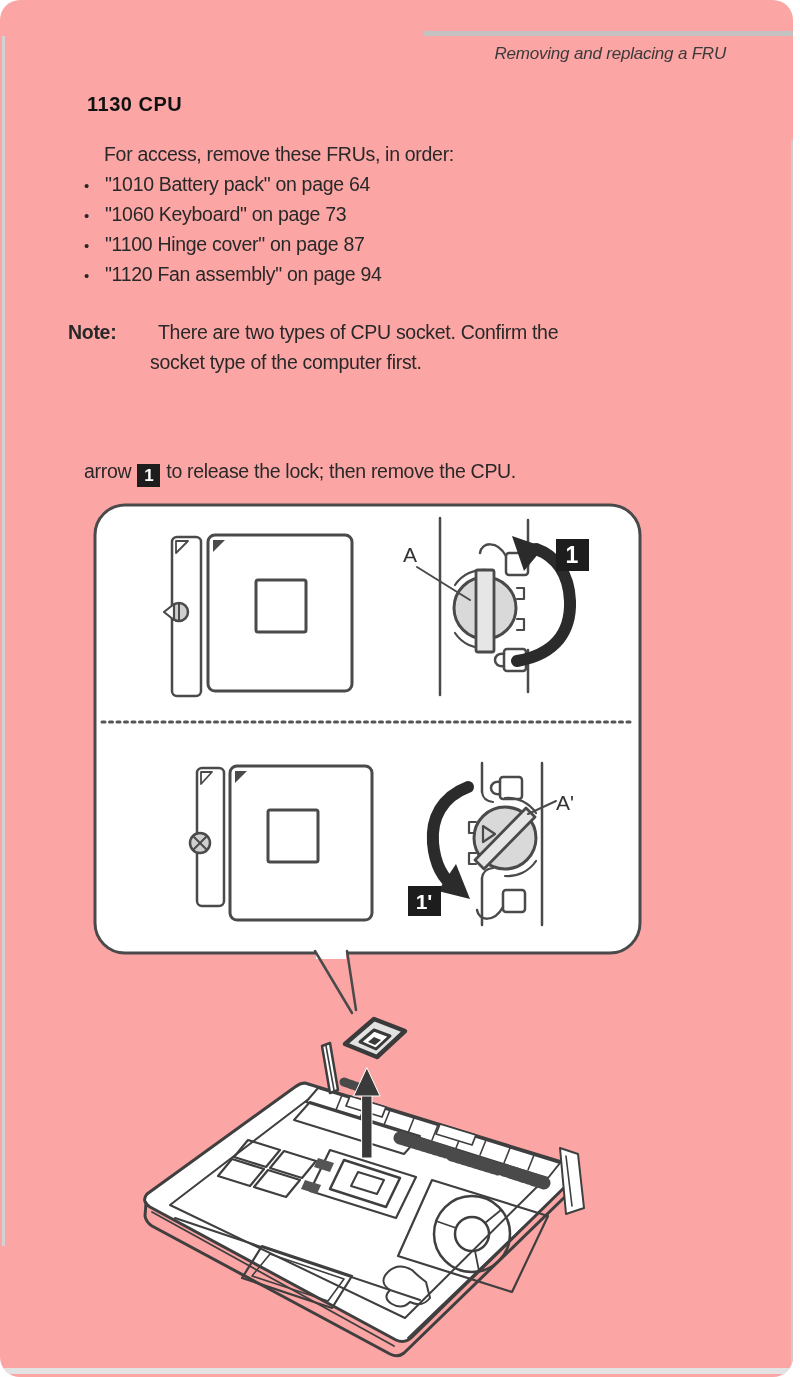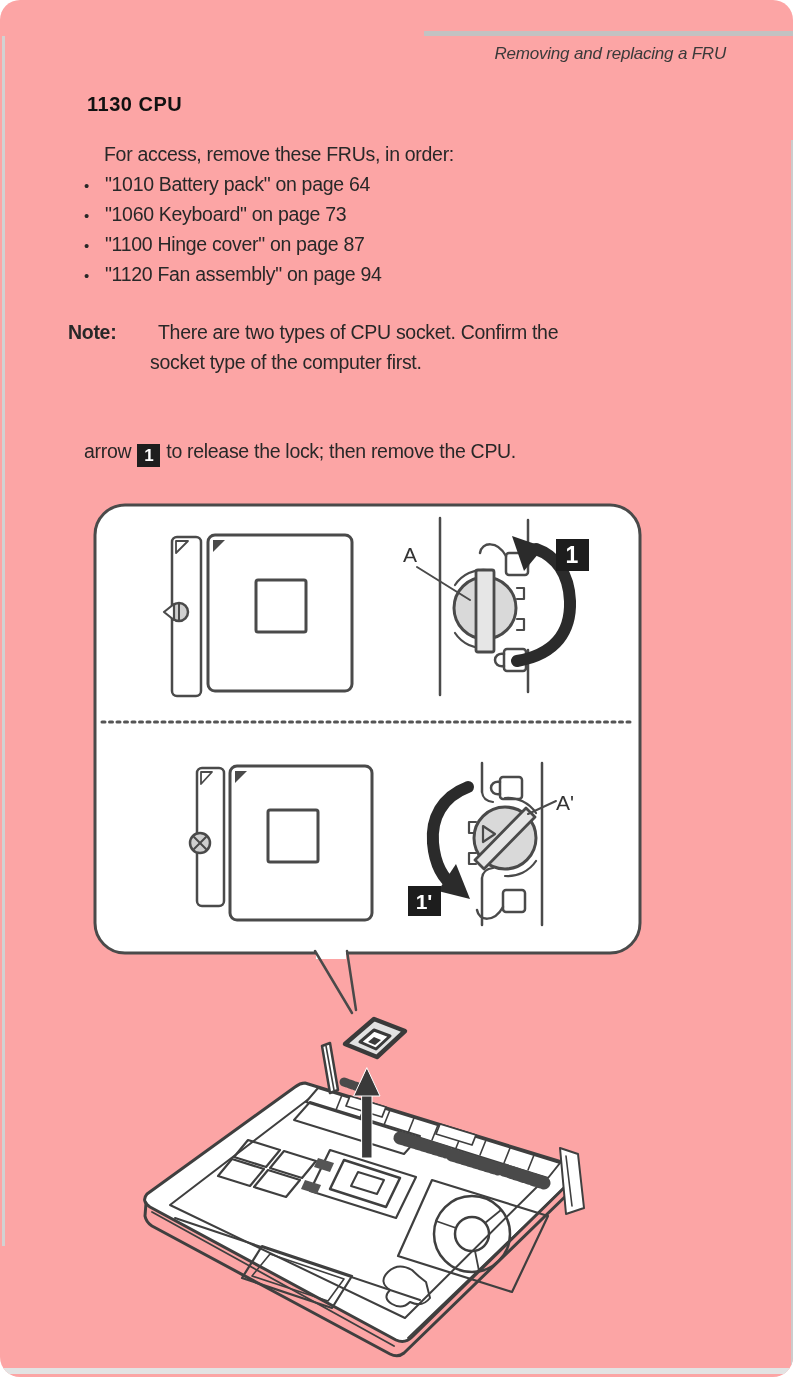--- a/index.html
+++ b/index.html
@@ -37,21 +37,21 @@
     <div class="body" style="position:absolute;left:0;top:0;"><span class="bullet-dot">•</span><span style="margin-left:16px;">"1010 Battery pack" on page 64</span></div>
     <div class="body" style="position:absolute;left:0;top:30px;"><span class="bullet-dot">•</span><span style="margin-left:16px;">"1060 Keyboard" on page 73</span></div>
     <div class="body" style="position:absolute;left:0;top:60px;"><span class="bullet-dot">•</span><span style="margin-left:16px;">"1100 Hinge cover" on page 87</span></div>
     <div class="body" style="position:absolute;left:0;top:90px;"><span class="bullet-dot">•</span><span style="margin-left:16px;">"1120 Fan assembly" on page 94</span></div>
   </div>
 
   <div class="abs body bold" style="left:68px;top:321px;">Note:</div>
   <div class="abs body" style="left:150px;top:321px;margin-left:8px;">There are two types of CPU socket. Confirm the</div>
   <div class="abs body" style="left:150px;top:351px;">socket type of the computer first.</div>
 
-  <div class="abs body" style="left:84px;top:440px;">
+  <div class="abs body" style="left:84px;top:460px;">
     <span>arrow</span><span class="badge-inline">1</span><span>to release the lock; then remove the CPU.</span>
   </div>
 
   <svg class="abs" style="left:0;top:480px;" width="800" height="897" viewBox="0 480 800 897" fill="none" stroke-linecap="round" stroke-linejoin="round">
 
     <rect x="95" y="505" width="545" height="448" rx="30" stroke="#4a4a4a" stroke-width="3" fill="#fff"></rect>
 
     <line x1="102" y1="722" x2="633" y2="722" stroke="#555" stroke-width="3" stroke-dasharray="3 4.5"></line>
 
     <g stroke="#4a4a4a">

